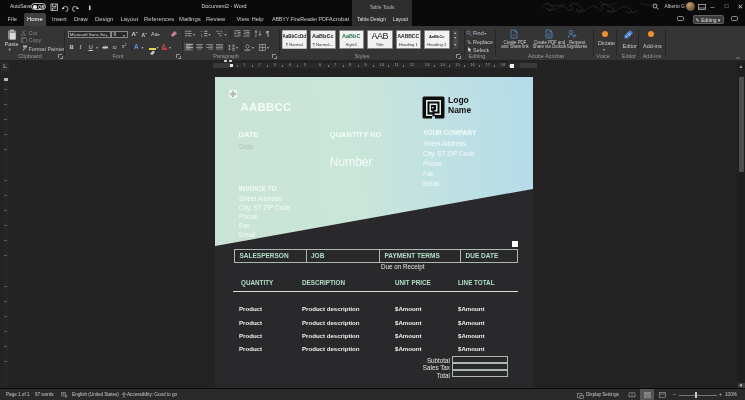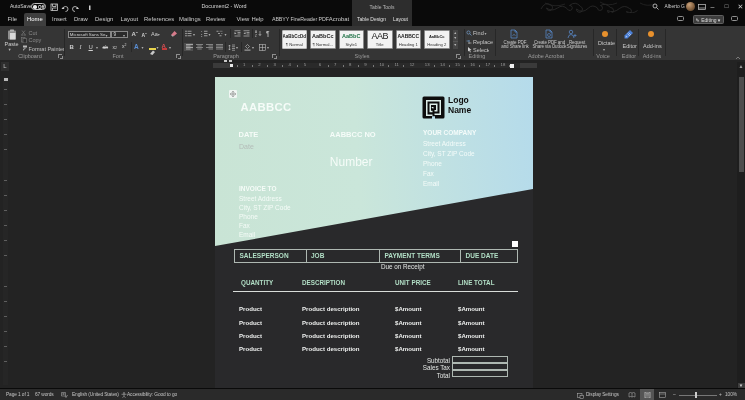--- a/index.html
+++ b/index.html
@@ -476,21 +476,21 @@
         <path d="M21 38.5 H9.5 V9.5 H36.5 V36.5 H25"></path>
         <path d="M21 31 H16.5 V16.5 H29.5 V29.5 H25"></path>
         <path d="M21 24 V23.5 H23"></path>
       </g>
       <rect x="20" y="40.5" width="6" height="5.5" fill="#b9dde9"></rect>
     </svg>
     <div class="abs" style="left:233px; top:19px; font-size:8.5px; font-weight:bold; color:#111; line-height:9.5px;">Logo<br>Name</div>
 
     <div class="wt lbl" style="left:23.5px; top:52.6px; font-size:7.5px;">DATE</div>
     <div class="abs" style="left:24px; top:66px; font-size:7px; color:#b4bcb8;">Date</div>
-    <div class="wt lbl" style="left:114.8px; top:52.6px; font-size:7.5px;">AABBCC NO</div>
+    <div class="wt lbl" style="left:114.8px; top:52.6px; font-size:7.5px;">QUANTITY NO</div>
     <div class="wt" style="left:114.8px; top:78px; font-size:12px;">Number</div>
 
     <div class="wt lbl" style="left:208px; top:51.6px; font-size:6.5px;">YOUR COMPANY</div>
     <div class="wt" style="left:208px; top:62px; font-size:6.5px; line-height:10px;">Street Address<br>City, ST ZIP Code<br>Phone<br>Fax<br>Email</div>
 
     <div class="wt lbl" style="left:24px; top:107.8px; font-size:6.5px;">INVOICE TO</div>
     <div class="wt" style="left:24px; top:116.6px; font-size:6.5px; line-height:9px;">Street Address<br>City, ST ZIP Code<br>Phone<br>Fax<br>Email</div>
 
     <div class="abs" style="left:297px; top:164px; width:6px; height:6px; background:#fff;"></div>
 

